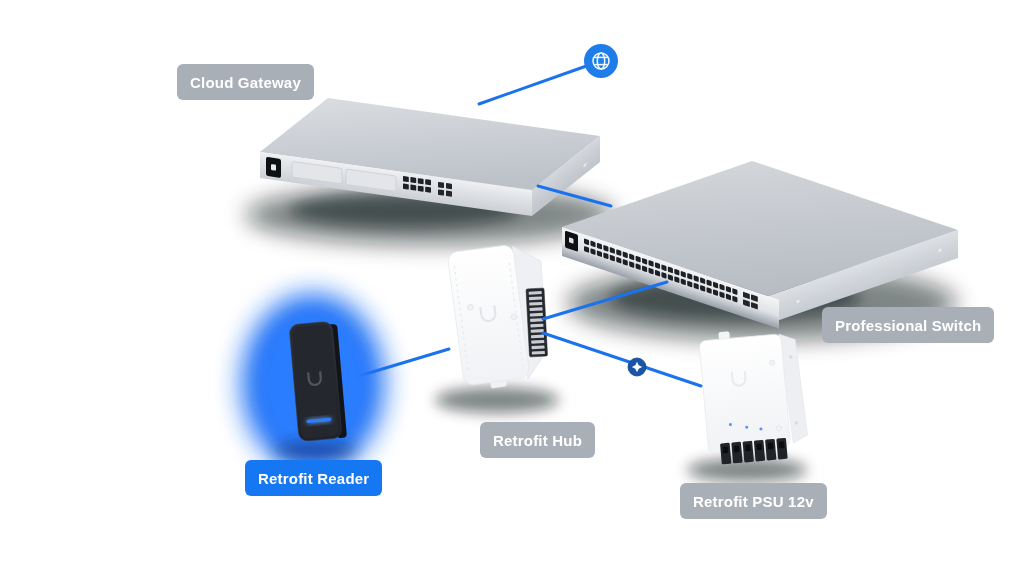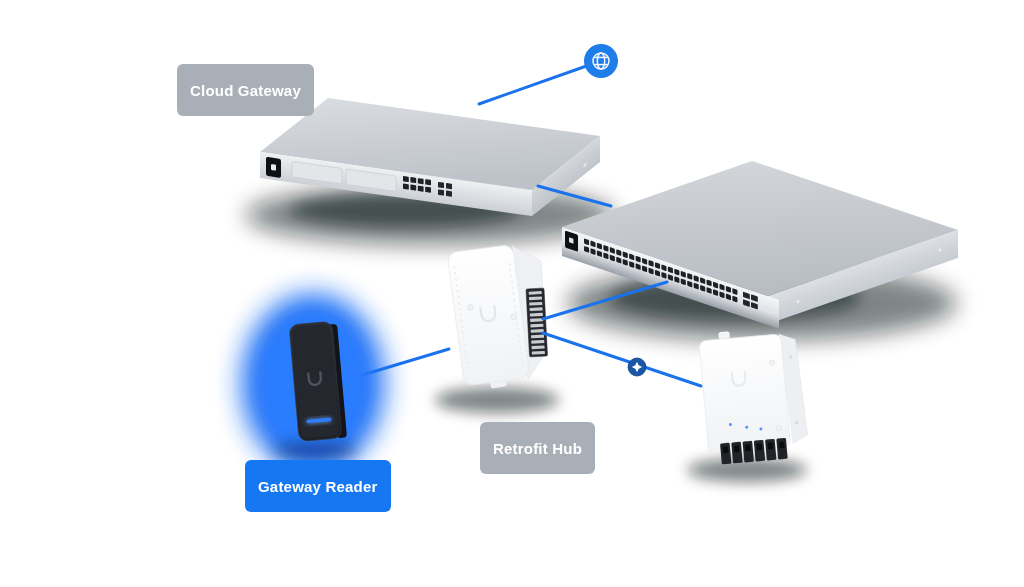--- a/index.html
+++ b/index.html
@@ -1,20 +1,20 @@
 <!DOCTYPE html>
 <html><head>
 <meta charset="utf-8">
 <style>
   html,body{margin:0;padding:0;background:#ffffff;}
   .stage{position:relative;width:1024px;height:587px;background:#ffffff;overflow:hidden;
          font-family:"Liberation Sans",sans-serif;}
   .stage svg{position:absolute;left:0;top:0;}
   .label{position:absolute;height:28px;display:inline-flex;align-items:center;
-         padding:12px 13px;border-radius:6px;color:#ffffff;
+         padding:4px 13px;border-radius:6px;color:#ffffff;
          font:600 15px/1 "Liberation Sans",sans-serif;letter-spacing:.2px;white-space:nowrap;}
   .label.gray{background:#a9afb7;}
   .label.blue{background:#1677f3;}
 </style>
 </head>
 <body>
 
 <div class="stage">
 
 <svg width="1024" height="587" viewBox="0 0 1024 587">
@@ -268,16 +268,18 @@
     </g>
   </g>
 
   <g>
     <circle cx="637" cy="367" r="9" fill="#1a56a8" stroke="#0f3d80" stroke-width="0.75"></circle>
     <path d="M637,361.8 L638.7,365.3 L642.2,367 L638.7,368.7 L637,372.2 L635.3,368.7 L631.8,367 L635.3,365.3 Z" fill="#ffffff"></path>
   </g>
 </svg>
 
 <div class="label gray" style="left:177px;top:64px">Cloud Gateway</div>
+<div class="label gray" style="left:822px;top:307px">Professional Switch</div>
 <div class="label gray" style="left:480px;top:422px">Retrofit Hub</div>
-<div class="label blue" style="left:245px;top:460px">Gateway Reader</div>
+<div class="label blue" style="left:245px;top:460px">Retrofit Reader</div>
+<div class="label gray" style="left:680px;top:483px">Retrofit PSU 12v</div>
 
 </div>
 
 </body></html>

